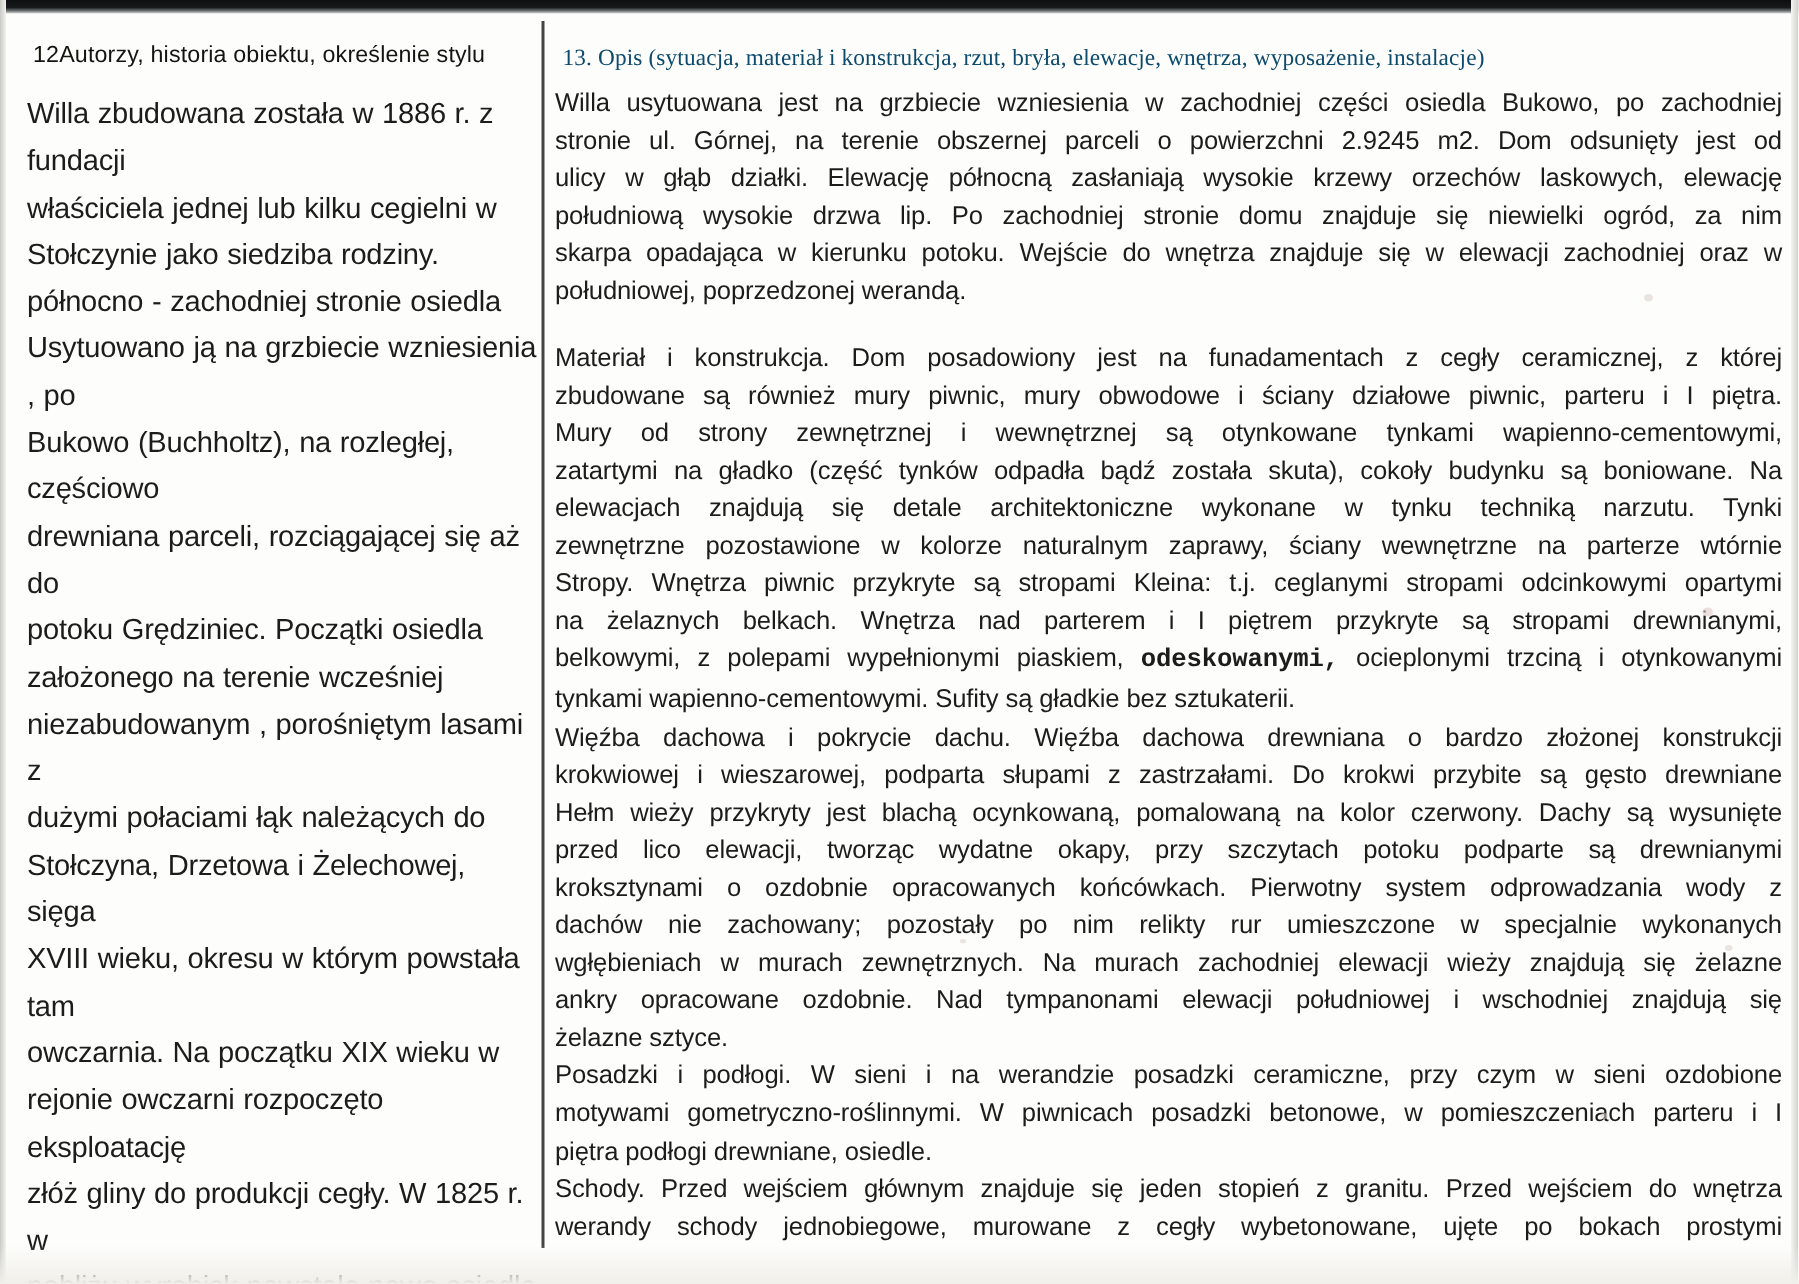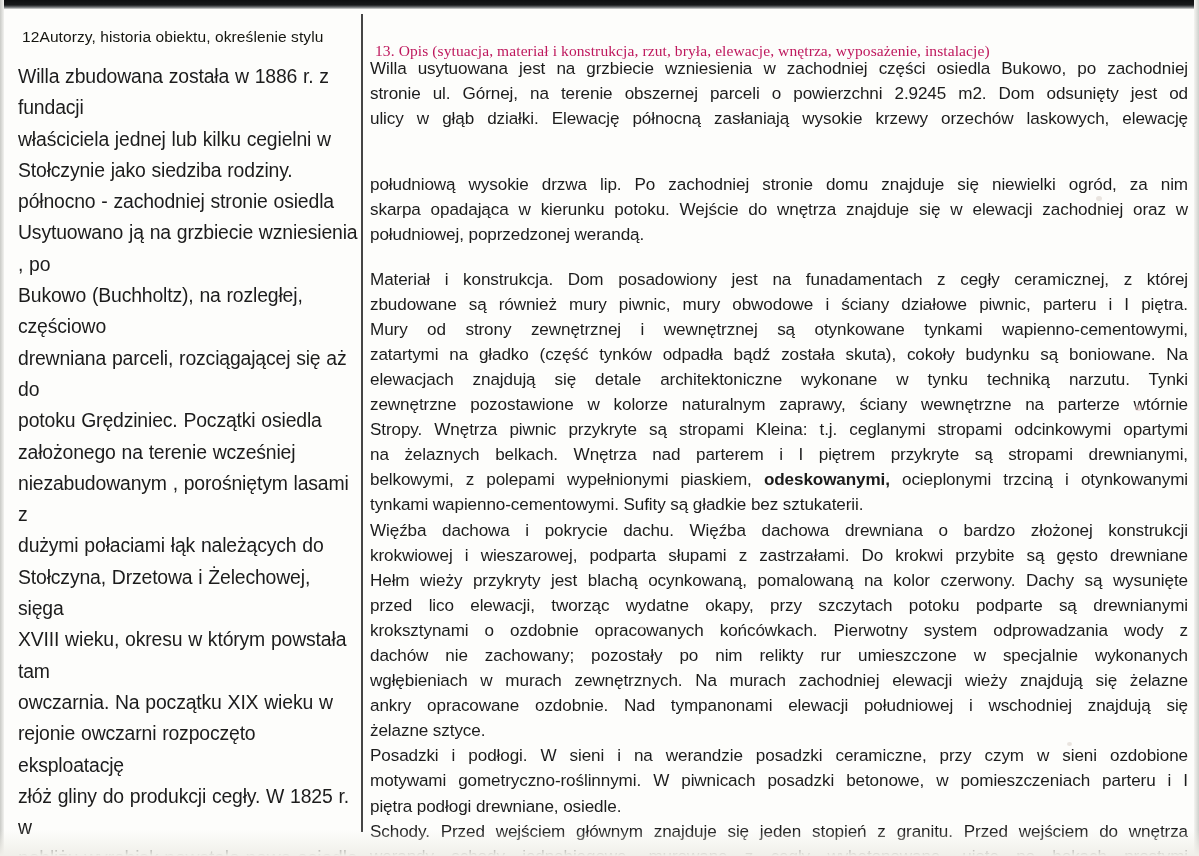--- a/index.html
+++ b/index.html
@@ -90,23 +90,22 @@
     height: 856px;
   }
   #right-field-header {
     position: absolute;
     left: 12px;
     top: 30px;
     width: 810px;
     font-family: "Liberation Serif", serif;
     font-size: 15.5px;
     line-height: 1.1;
-    color: #be185d;
+    color: #0c4a6e;
     letter-spacing: .1px;
-    margin-top: 12px;
   }
   #right-body {
     position: absolute;
     left: 7px;
     top: 56px;
     width: 818px;
     font-size: 17.1px;
     line-height: 25.1px;
     color: #1c1c1c;
     text-align: justify;
@@ -117,21 +116,21 @@
   }
   #right-body p.tight {
     text-align: justify;
   }
   #right-body p.spacer {
     height: 19px;
   }
   #right-body p.last-line {
     text-align: left;
   }
-  .bold-ink { font-weight: 700; }
+  .bold-ink { font-weight: 700; font-family: Liberation Mono, monospace; }
 
   
   .speck {
     position: absolute;
     background: #d8cfc8;
     border-radius: 50%;
     opacity: .55;
     pointer-events: none;
   }
   #tint-bottom {
@@ -176,21 +175,21 @@
       </div>
   </div>
 
   <div id="right-field">
     <div id="right-field-header">13. Opis  (sytuacja, materiał  i konstrukcja, rzut,  bryła,  elewacje, wnętrza, wyposażenie, instalacje)</div>
     <div id="right-body">
         <div>
           <p class="tight" style="text-align-last: justify;">Willa usytuowana jest na grzbiecie wzniesienia  w zachodniej części osiedla Bukowo, po zachodniej</p>
           <p class="tight" style="text-align-last: justify;">stronie ul. Górnej, na terenie obszernej parceli o powierzchni 2.9245 m2. Dom odsunięty jest od</p>
           <p class="tight" style="text-align-last: justify;">ulicy w głąb działki. Elewację północną zasłaniają wysokie krzewy orzechów laskowych, elewację</p>
-          <p class="tight" style="text-align-last: justify; margin-top: 41px;">południową wysokie drzwa lip. Po zachodniej stronie domu znajduje się niewielki ogród, za nim</p>
+          <p class="tight" style="text-align-last: justify;">południową wysokie drzwa lip. Po zachodniej stronie domu znajduje się niewielki ogród, za nim</p>
           <p class="tight" style="text-align-last: justify;">skarpa opadająca w kierunku potoku. Wejście do wnętrza znajduje się w elewacji zachodniej oraz w</p>
           <p class="last-line">południowej, poprzedzonej werandą.</p>
         </div>
         <p class="spacer"></p>
         <div>
           <p class="tight" style="text-align-last: justify;">Materiał i konstrukcja. Dom posadowiony jest na funadamentach z cegły ceramicznej, z której</p>
           <p class="tight" style="text-align-last: justify;">zbudowane są również mury piwnic, mury obwodowe i ściany działowe piwnic, parteru i  I piętra.</p>
           <p class="tight" style="text-align-last: justify;">Mury od strony zewnętrznej i wewnętrznej są otynkowane tynkami wapienno-cementowymi,</p>
           <p class="tight" style="text-align-last: justify;">zatartymi na gładko (część tynków odpadła bądź została skuta), cokoły budynku są boniowane. Na</p>
           <p class="tight" style="text-align-last: justify;">elewacjach znajdują się detale architektoniczne wykonane w tynku techniką narzutu. Tynki</p>

